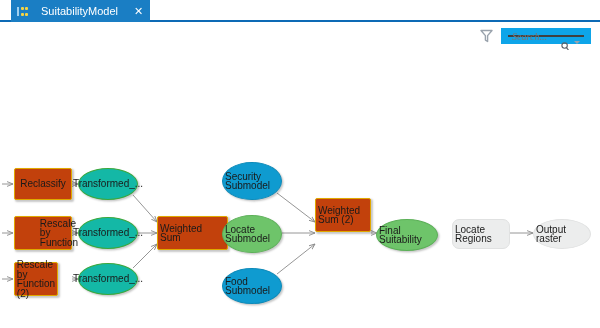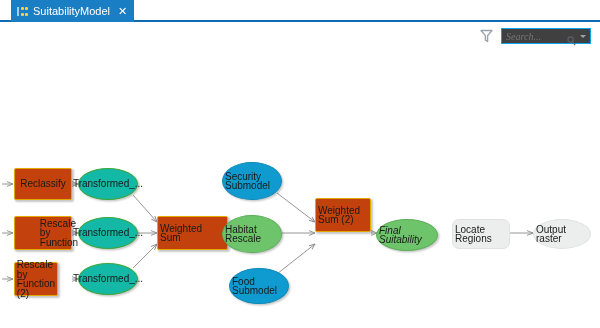--- a/index.html
+++ b/index.html
@@ -26,21 +26,21 @@
   }
   .tab {
     position: absolute;
     left: 11px; top: 0;
     height: 22px;
     background: #1a7ec4;
     display: flex;
     align-items: center;
     padding: 0 7px 0 6px;
     box-sizing: border-box;
-    gap: 5px;
+    gap: 13px;
   }
   .tab-icon {
     width: 11px; height: 11px;
     position: relative;
     flex: 0 0 auto;
   }
   .tab-icon i {
     position: absolute;
     background: #f5d442;
     width: 3px; height: 3px;
@@ -75,21 +75,21 @@
   .filter-icon {
     position: absolute;
     right: 107px; top: 5px;
     width: 13px; height: 14px;
     cursor: pointer;
   }
   .searchbox {
     position: absolute;
     right: 9px; top: 4px;
     width: 90px; height: 16px;
-    border: 1px solid #0ea5e9;
+    border: 7px solid #0ea5e9;
     background: #404040;
     box-sizing: border-box;
     display: flex;
     align-items: center;
   }
   .searchbox input {
     border: 0;
     outline: 0;
     background: transparent;
     font-family: "Liberation Serif", serif;
@@ -270,31 +270,31 @@
   </div>
 
   <div class="node tool" style="left:157px; top:166px; width:71px;  height:34px;">
     <span>Weighted Sum</span>
   </div>
 
   <div class="node submodel" style="left:222px; top:112px; width:60px; height:38px;">
     <span>Security Submodel</span>
   </div>
   <div class="node var-light" style="left:222px; top:165px; width:60px; height:38px;">
-    <span>Habitat Rescale</span>
-  </div>
-  <div class="node submodel" style="left:222px; top:218px; width:60px; height:36px;margin-left:7px;">
+    <span>Locate Submodel</span>
+  </div>
+  <div class="node submodel" style="left:222px; top:218px; width:60px; height:36px;">
     <span>Food Submodel</span>
   </div>
 
   <div class="node tool" style="left:315px; top:148px; width:56px; height:34px;">
     <span>Weighted Sum (2)</span>
   </div>
 
-  <div class="node var-light" style="left:376px; top:169px; width:62px; height:32px;font-style:italic;">
+  <div class="node var-light" style="left:376px; top:169px; width:62px; height:32px;">
     <span>Final Suitability</span>
   </div>
 
   <div class="node var-idle" style="left:533px; top:169px; width:58px; height:30px;">
     <span>Output raster</span>
   </div>
   <div class="node tool-idle" style="left:452px; top:169px; width:58px; height:30px;">
     <span>Locate Regions</span>
   </div>
 

